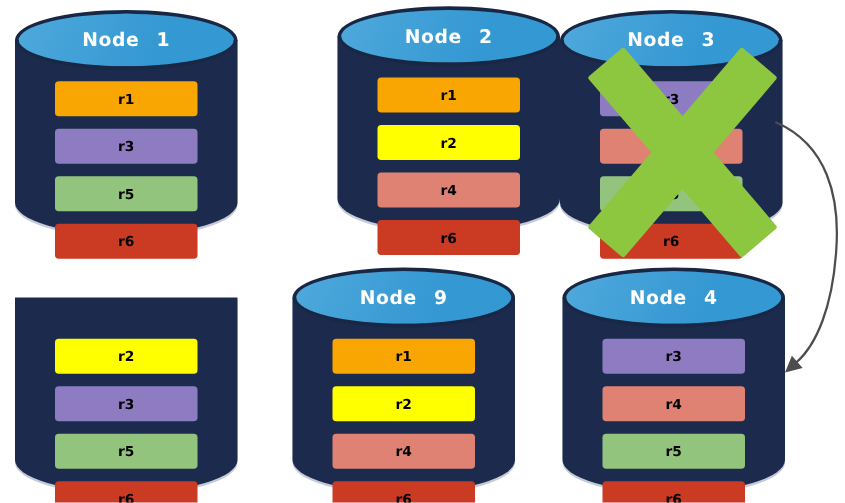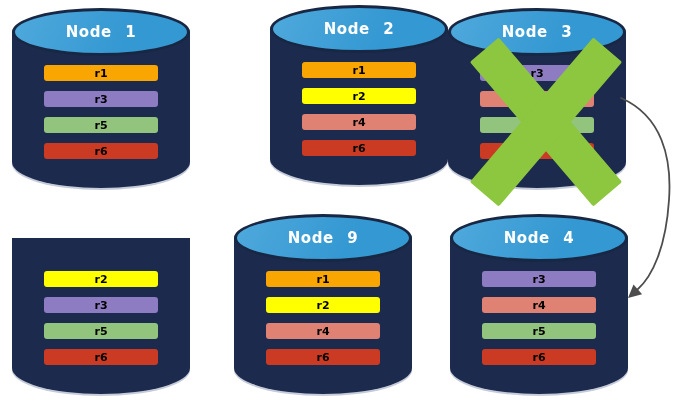--- a/index.html
+++ b/index.html
@@ -32,21 +32,21 @@
   }
   .node-title {
     color: #ffffff; font-weight: bold; font-size: 15px;
     letter-spacing: 0.5px; word-spacing: 8px;
   }
   .bars {
     position: absolute; left: 32px; right: 32px; top: 57px;
     display: flex; flex-direction: column; gap: 10px;
   }
   .bar {
-    height: 16px; border-radius: 3px;
+    height: 28px; border-radius: 3px;
     display: flex; align-items: center; justify-content: center;
   }
   .bar-label { color: #000000; font-weight: bold; font-size: 11px; line-height: 1; }
 
   .x-mark { position: absolute; inset: 0; z-index: 5; }
   .x-stroke {
     position: absolute; width: 190px; height: 38px; left: 3px; top: 95px;
     border-radius: 2px;
   }
   .x-stroke-1 { transform: rotate(49.5deg); }

